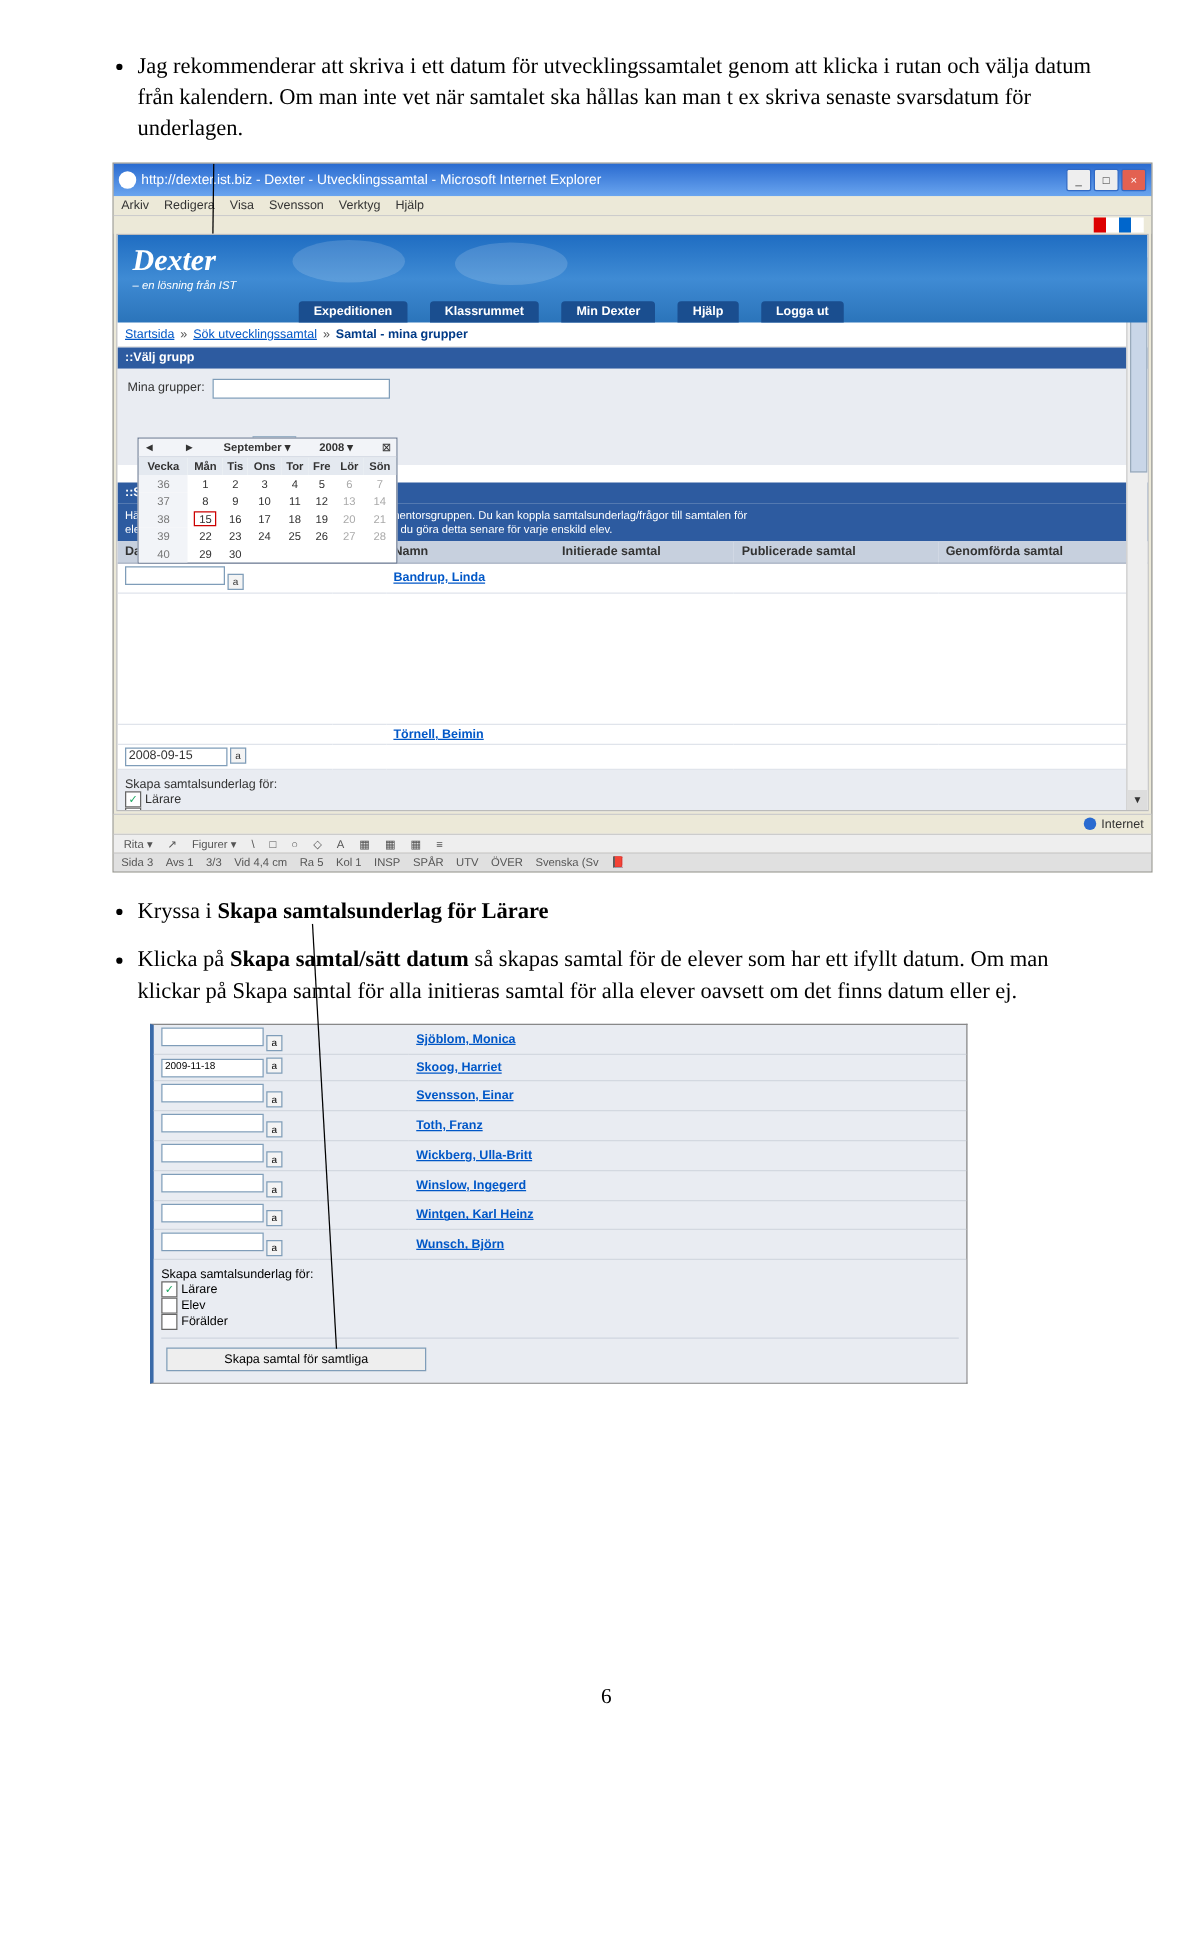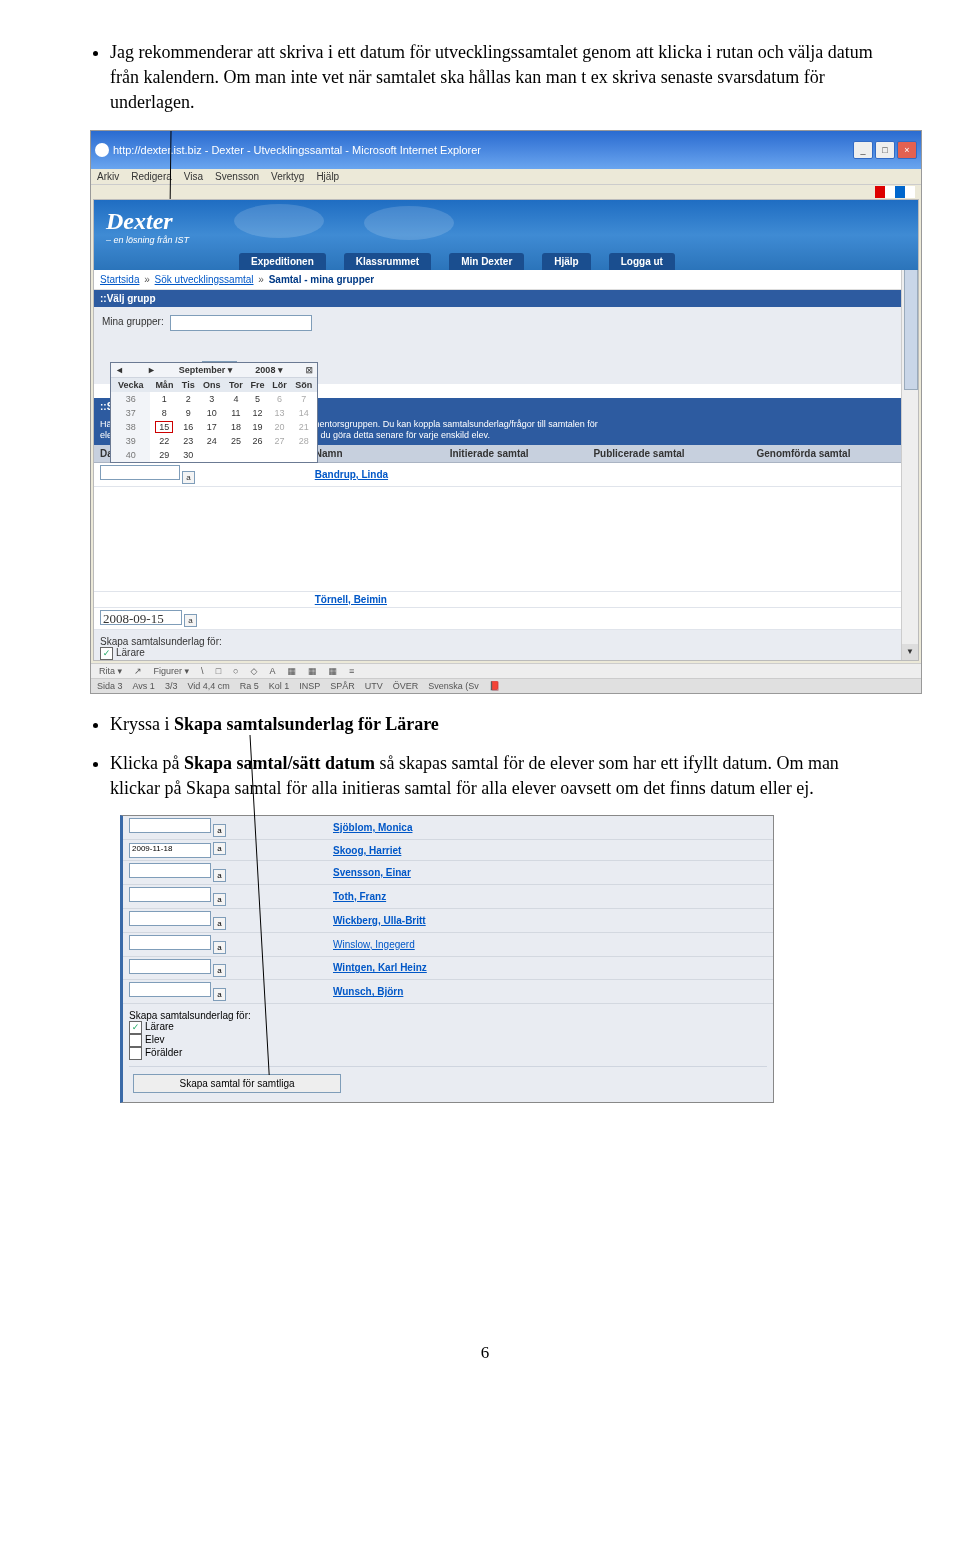--- a/index.html
+++ b/index.html
@@ -27,21 +27,21 @@
     font-family: Tahoma, Arial, sans-serif;
     font-size: 10px;
     color: #333;
     background: #ece9d8;
     margin: 8px 0 18px 0;
     position: relative;
   }
   
   .ie-titlebar {
     background: linear-gradient(#2a6bd0, #6aa5ef);
-    height: 38px;
+    height: 26px;
     display: flex;
     align-items: center;
     padding: 0 4px;
     color: #fff;
     font-size: 11px;
     justify-content: space-between;
   }
   .ie-titlebar .left { display:flex; align-items:center; gap:4px;}
   .ie-titlebar .globe { width:14px;height:14px;background:#fff;border-radius:50%;display:inline-block;}
   .ie-titlebar .winbtns { display:flex; gap:2px;}
@@ -253,21 +253,21 @@
           </tr>
       <tr>
         <td></td>
             <td></td>
         <td class="name"><a>Törnell, Beimin</a></td>
         <td></td>
             <td></td>
             <td></td>
       </tr>
       <tr>
-        <td><span class="date-input" style="font-size:13px;padding-left:2px;font-family:Liberation Serif, serif;"><span>2008-09-15</span></span><span class="cal-icon">a</span></td>
+        <td><span class="date-input" style="font-size:10px;padding-left:2px;"><span>2008-09-15</span></span><span class="cal-icon">a</span></td>
         <td colspan="5"></td>
       </tr>
     </tbody>
       </table>
 
     <div class="calendar">
       <div class="cal-top">
         <span class="nav">◄</span>
         <span class="nav">►</span>
         <span class="month"><span>September</span> ▾</span>
@@ -341,20 +341,27 @@
     </div>
 
     <div class="underlag">
       <div>Skapa samtalsunderlag för:</div>
       <div><span class="checkbox checked"></span><span>Lärare</span></div>
       <div><span class="checkbox"></span><span>Elev</span></div>
       <div><span class="checkbox"></span><span>Förälder</span></div>
     </div>
   </div>
 
+  <div class="ie-statusbar">
+    <span></span>
+    <span class="right">
+        <span class="globe2"></span>
+        <span>Internet</span>
+      </span>
+  </div>
 
   <div class="word-toolbar">
     <span class="tool">Rita ▾</span>
     <span class="tool">↗</span>
     <span class="tool">Figurer ▾</span>
     <span class="tool">\</span>
     <span class="tool">□</span>
     <span class="tool">○</span>
     <span class="tool">◇</span>
     <span class="tool">A</span>
@@ -413,21 +420,21 @@
     <td class="name"><a style="color:#0057c7;text-decoration:underline;font-weight:bold;">Toth, Franz</a></td>
   </tr>
           <tr>
     <td style="width:120px;"><span class="date-input" style="font-size:8px;padding-left:2px;"></span><span class="cal-icon">a</span></td>
     <td style="width:60px;"></td>
     <td class="name"><a style="color:#0057c7;text-decoration:underline;font-weight:bold;">Wickberg, Ulla-Britt</a></td>
   </tr>
           <tr>
     <td style="width:120px;"><span class="date-input" style="font-size:8px;padding-left:2px;"></span><span class="cal-icon">a</span></td>
     <td style="width:60px;"></td>
-    <td class="name"><a style="color:#0057c7;text-decoration:underline;font-weight:normal;">Winslow, Ingegerd</a></td>
+    <td class="name"><a style="color:#0057c7;text-decoration:underline;font-weight:bold;">Winslow, Ingegerd</a></td>
   </tr>
           <tr>
     <td style="width:120px;"><span class="date-input" style="font-size:8px;padding-left:2px;"></span><span class="cal-icon">a</span></td>
     <td style="width:60px;"></td>
     <td class="name"><a style="color:#0057c7;text-decoration:underline;font-weight:bold;">Wintgen, Karl Heinz</a></td>
   </tr>
           <tr>
     <td style="width:120px;"><span class="date-input" style="font-size:8px;padding-left:2px;"></span><span class="cal-icon">a</span></td>
     <td style="width:60px;"></td>
     <td class="name"><a style="color:#0057c7;text-decoration:underline;font-weight:bold;">Wunsch, Björn</a></td>

